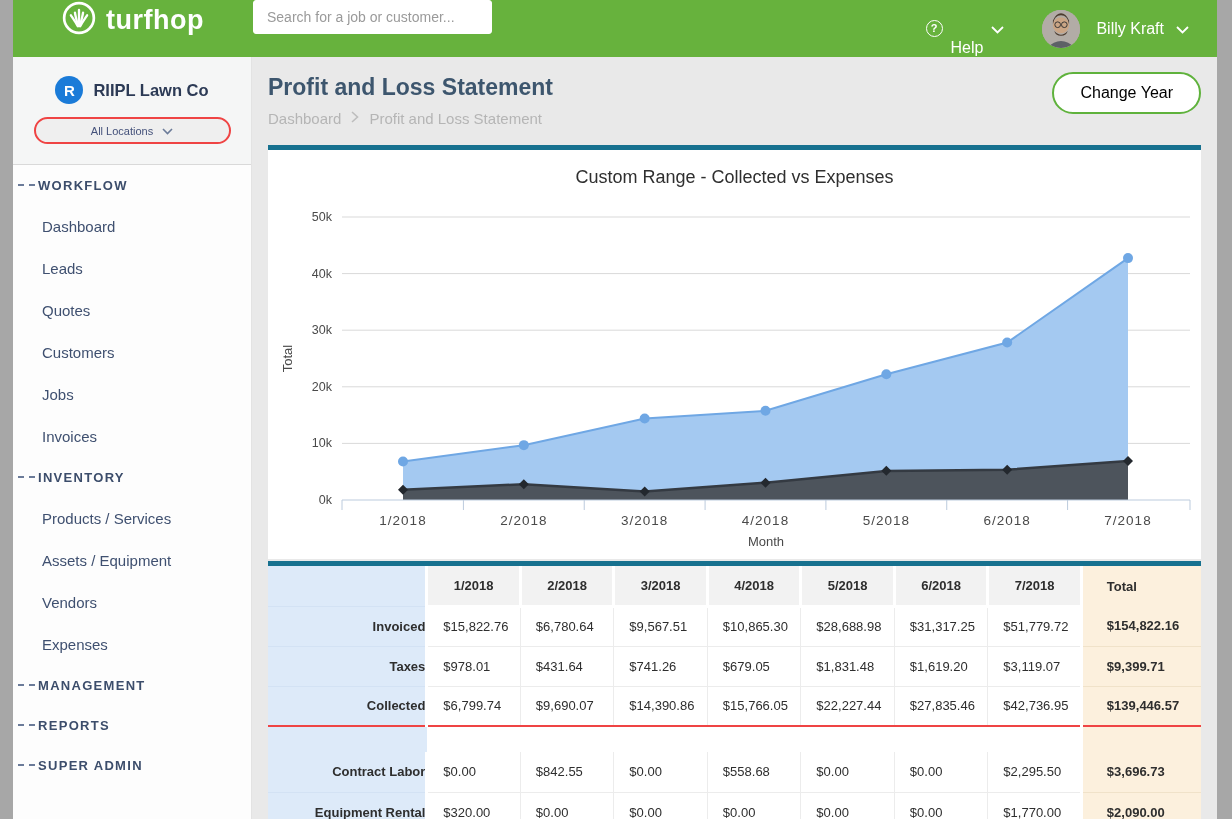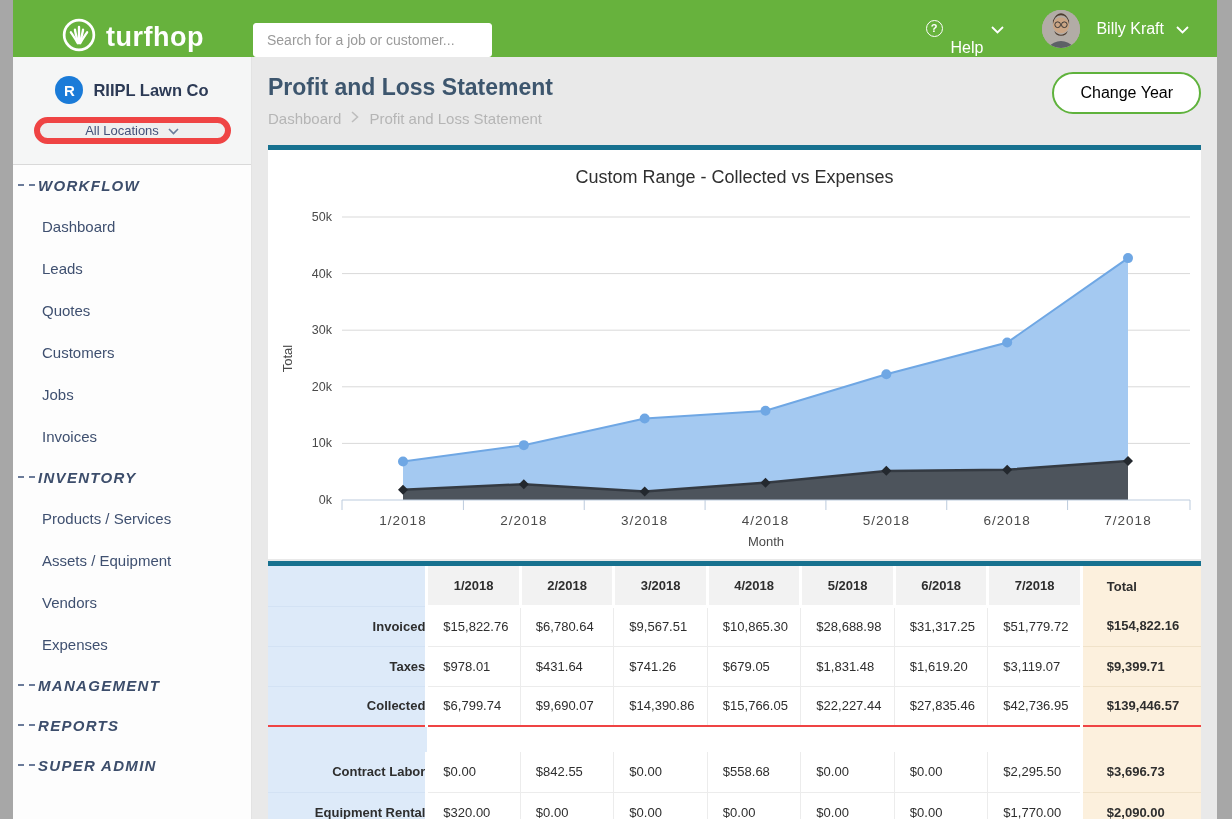--- a/index.html
+++ b/index.html
@@ -6,21 +6,21 @@
   html,body { width:1232px; height:819px; overflow:hidden; }
   body { font-family:"Liberation Sans", sans-serif; background:#e9e9e9; position:relative; }
 
   .scroll-strip { position:absolute; top:0; bottom:0; background:#a7a7a7; z-index:50; }
   .scroll-strip.left  { left:0;  width:13px; }
   .scroll-strip.right { right:0; width:15px; }
 
   .app { position:absolute; left:13px; right:15px; top:0; bottom:0; display:flex; flex-direction:column; }
 
   
-  .topbar { flex:0 0 55px; background:#67b23d; display:flex; align-items:flex-end; }
+  .topbar { flex:0 0 55px; background:#67b23d; display:flex; align-items:flex-start; }
   .brand { width:239px; flex:0 0 239px; display:flex; align-items:center; justify-content:center; gap:9px; }
   .brand-text { color:#fff; font-size:27px; font-weight:bold; letter-spacing:.5px; }
   .search-wrap { margin-left:1px; }
   .search-wrap input { width:239px; height:34px; border:1px solid #fff; border-radius:3px; padding:0 13px; font-size:14px; color:#333; font-family:"Liberation Sans",sans-serif; outline:none; }
   .search-wrap input::placeholder { color:#9a9a9a; }
   .topbar-right { margin-left:auto; display:flex; align-items:center; padding-right:28px; color:#fff; }
   .help { display:flex; align-items:center; gap:8px; cursor:pointer; }
   .help-q { width:17px; height:17px; border:1.5px solid #fff; border-radius:50%; font-size:11px; line-height:14px; text-align:center; font-weight:bold; }
   .help-label { font-size:16px;margin-top:39px; }
   .avatar { width:38px; height:38px; border-radius:50%; overflow:hidden; margin:0 16px 0 38px; background:#b2aca6; flex:0 0 38px; }
@@ -28,26 +28,26 @@
   .user-name { font-size:16px; }
 
   
   .body { flex:1; display:flex; min-height:0; }
 
   .sidebar { width:239px; flex:0 0 239px; background:#fdfdfd; border-right:1px solid #e3e3e3; }
   .company-block { height:108px; background:#f5f6f6; border-bottom:1px solid #d9d9d9; display:flex; flex-direction:column; align-items:center; }
   .company-row { margin-top:19px; display:flex; align-items:center; gap:10px; }
   .r-badge { width:28px; height:28px; border-radius:50%; background:#1a7bd8; color:#fff; font-size:15px; font-weight:bold; display:flex; align-items:center; justify-content:center; }
   .company-name { font-size:16.5px; font-weight:bold; color:#2c3a55; }
-  .loc-pill { margin-top:13px; width:197px; height:27px; background:#efefef; border:6px solid #ef4444; border-radius:14px; display:flex; align-items:center; justify-content:center; gap:9px; font-size:13px; color:#44517a; cursor:pointer; }
+  .loc-pill { margin-top:13px; width:197px; height:27px; background:#efefef; border:2px solid #ef4444; border-radius:14px; display:flex; align-items:center; justify-content:center; gap:9px; font-size:11px; color:#44517a; cursor:pointer; }
 
   .menu { padding-top:0; }
   .menu-section-header { height:40px; display:flex; align-items:center; cursor:pointer; }
   .dashes { width:17px; border-top:2px dashed #6b7b99; margin:0 3px 0 5px; }
-  .menu-section-label { font-size:15px; font-weight:bold; letter-spacing:1.3px; color:#3c4d6b;font-style:italic; }
+  .menu-section-label { font-size:13px; font-weight:bold; letter-spacing:1.3px; color:#3c4d6b; }
   .menu-item { height:42px; display:flex; align-items:center; padding-left:29px; font-size:15px; color:#3f5070; cursor:pointer; }
 
   .main { flex:1; min-width:0; padding:0 16px; position:relative; }
 
   
   .page-header { position:relative; height:88px; padding-top:17px; }
   .page-title { font-size:23px; font-weight:bold; color:#3d566e; }
   .breadcrumb { margin-top:9px; display:flex; align-items:center; gap:10px; font-size:15px; color:#b5b5b5; }
   .crumb { cursor:pointer; }
   .crumb-sep { font-size:13px; color:#c0c0c0; }

